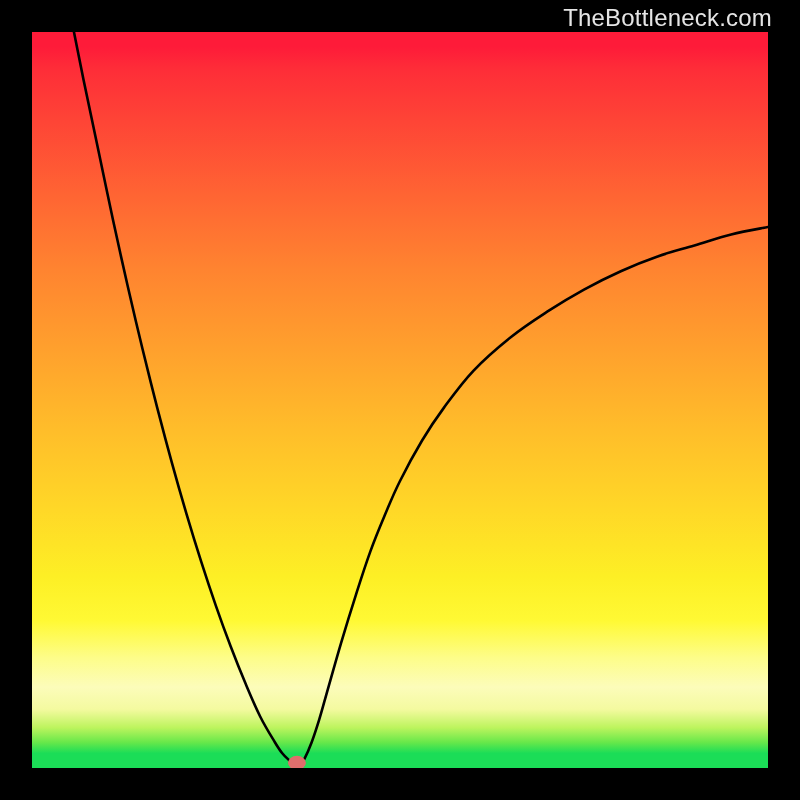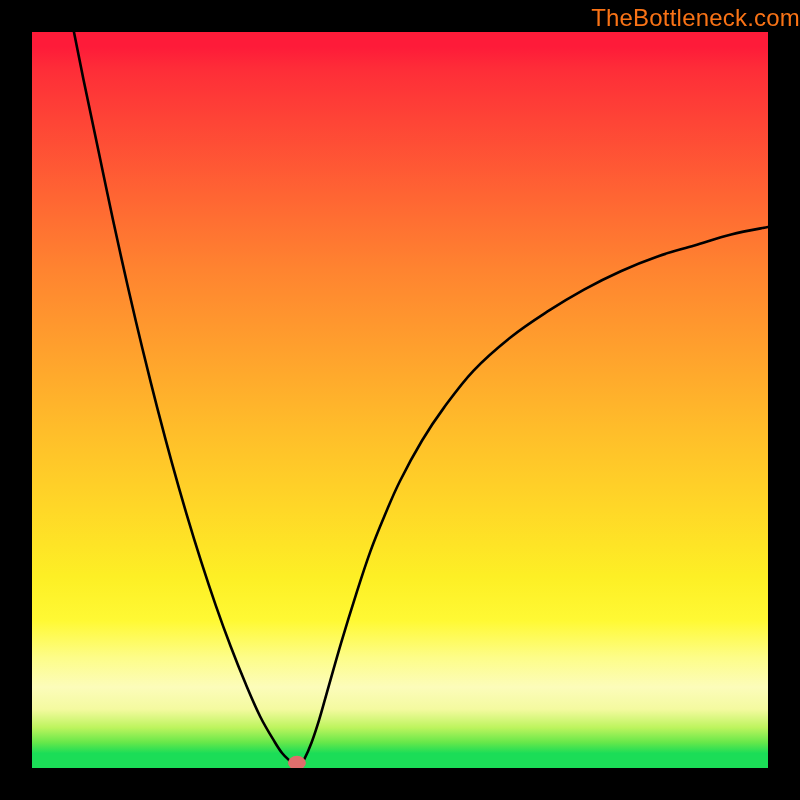--- a/index.html
+++ b/index.html
@@ -6,22 +6,22 @@
   html, body { width: 800px; height: 800px; overflow: hidden; background: #000; }
   .frame {
     position: relative;
     width: 800px;
     height: 800px;
     background: #000;
   }
   .watermark {
     position: absolute;
     top: 4px;
-    right: 0;
-    color: #f97316;
+    right: 28px;
+    color: #e5e5e5;
     font-family: Arial, Helvetica, sans-serif;
     font-size: 24px;
     font-weight: 400;
     letter-spacing: 0.2px;
     z-index: 20;
   }
   .plot-area {
     position: absolute;
     left: 32px;
     top: 32px;

